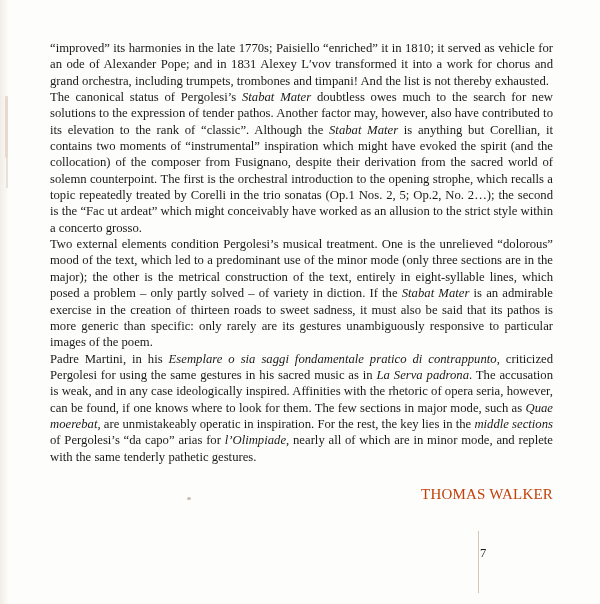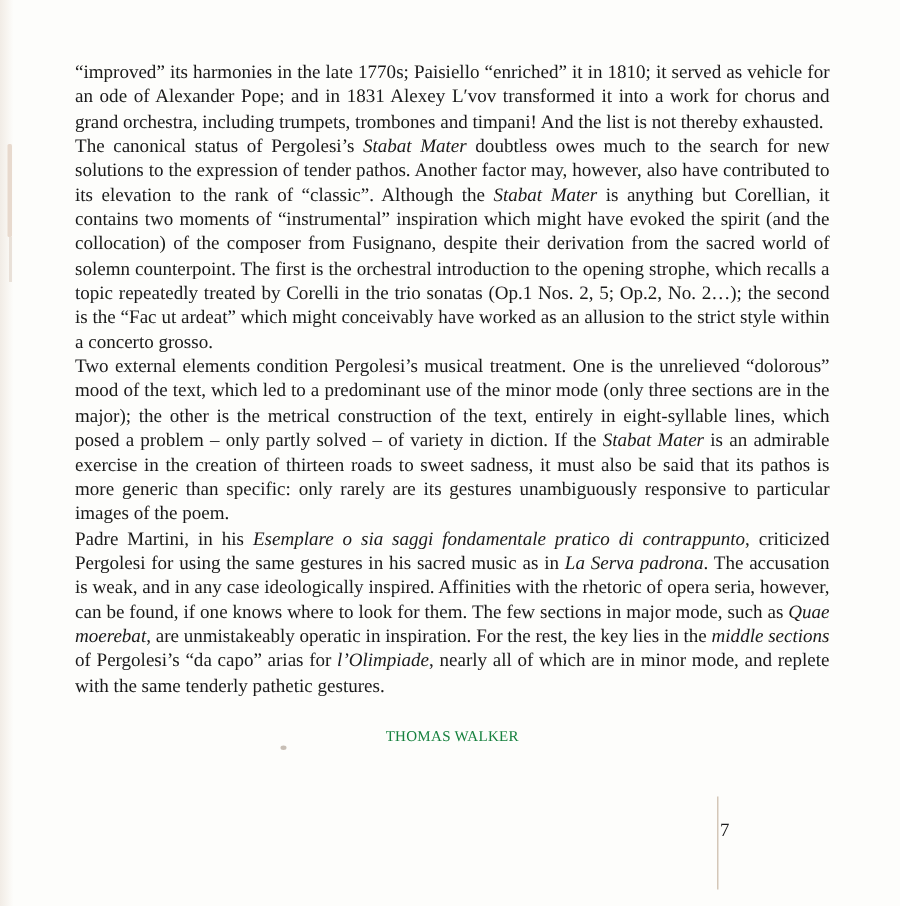--- a/index.html
+++ b/index.html
@@ -71,24 +71,24 @@
     font-family: Liberation Serif, serif;
   }
   em {
     font-style: italic;
   }
   .signature {
     position: absolute;
     left: 50px;
     top: 486px;
     width: 503px;
-    text-align: center;
-    font-size: 10px;
+    text-align: right;
+    font-size: 15px;
     letter-spacing: 0.2px;
-    color: #15803d;
+    color: #c2410c;
   }
   .smallcaps-name {
     font-variant: small-caps;
   }
   .page-rule {
     position: absolute;
     left: 478px;
     top: 531px;
     width: 1px;
     height: 62px;

